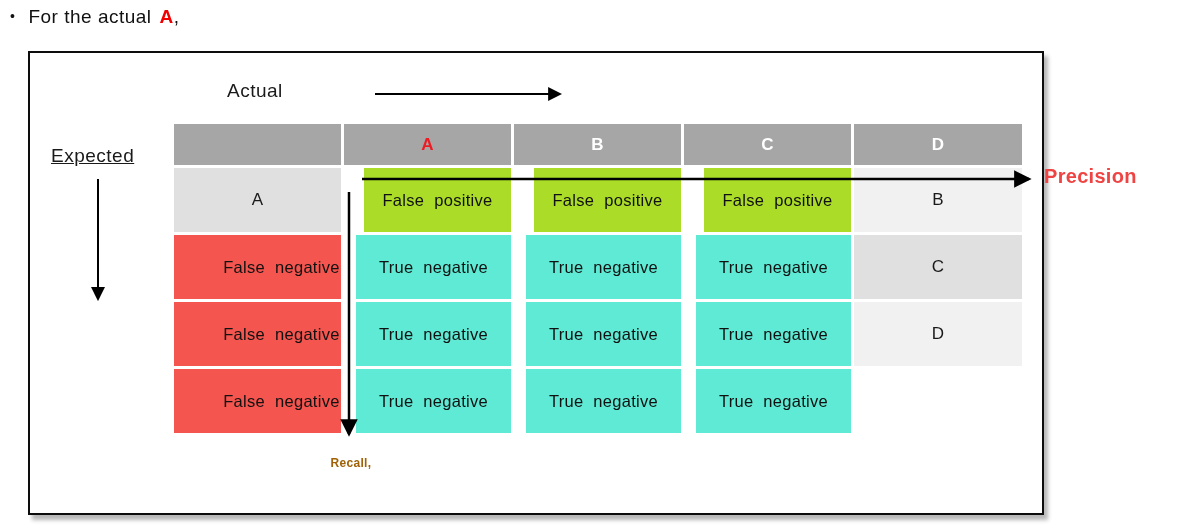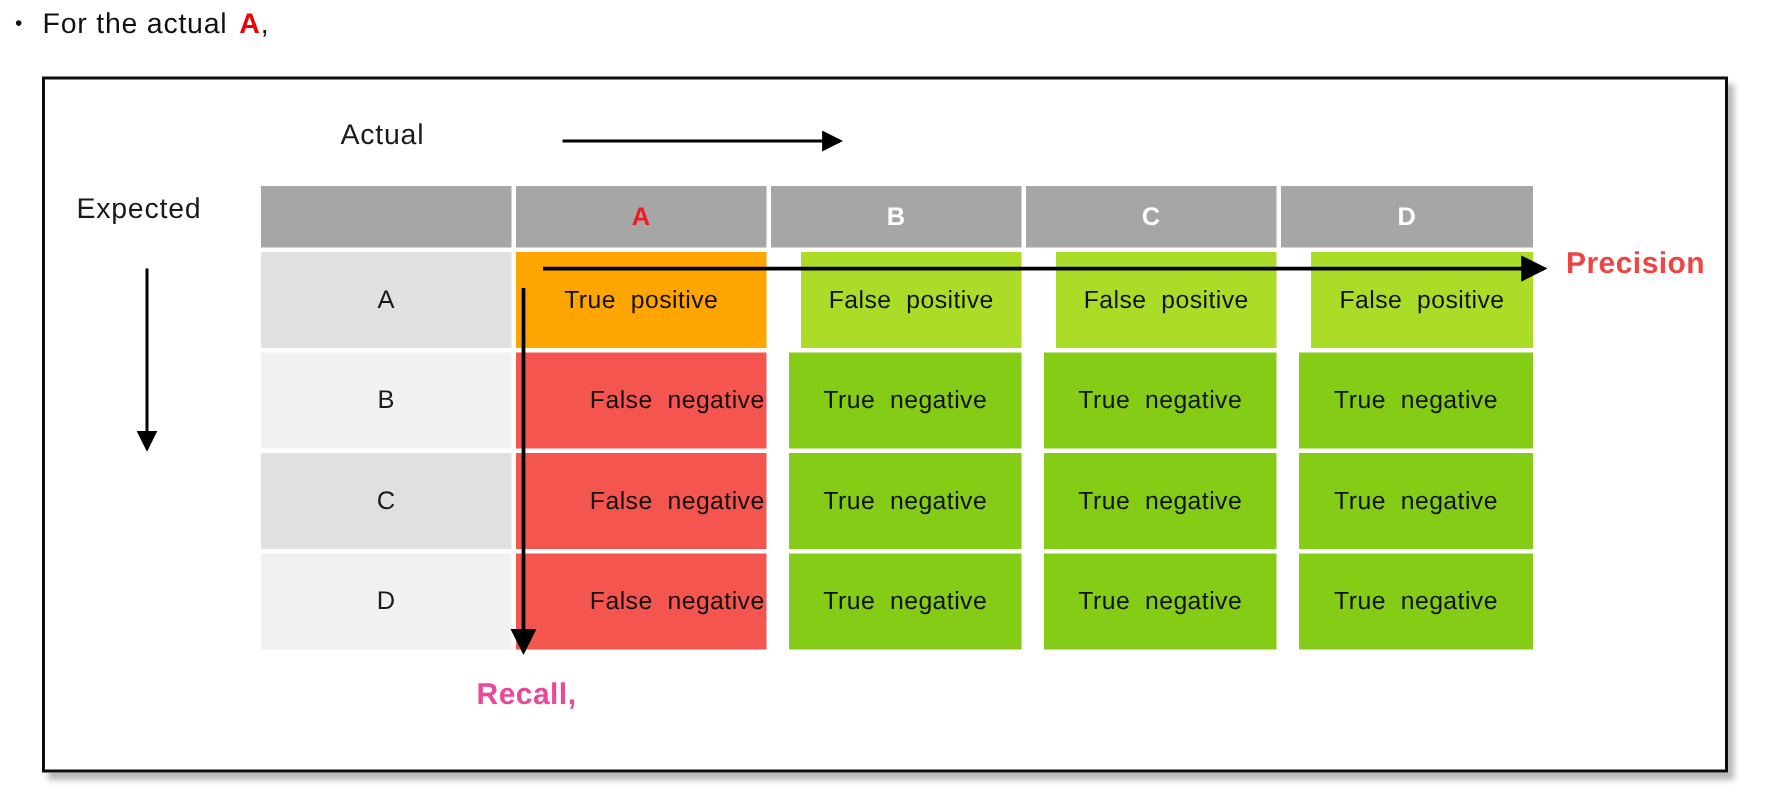--- a/index.html
+++ b/index.html
@@ -8,28 +8,28 @@
 
   .page { position: relative; width: 1179px; height: 528px; }
 
   
   .title { position: absolute; left: 10px; top: 6px; font-size: 19px; letter-spacing: 0.5px; white-space: nowrap; }
   .title .bullet { font-size: 14px; vertical-align: 2px; margin-right: 13px; }
   .title .hl { color: #f00000; font-weight: bold; margin-left: 8px; }
 
   
   .panel {
-    position: absolute; left: 28px; top: 51px; width: 1124px; height: 464px;
+    position: absolute; left: 28px; top: 51px; width: 1016px; height: 464px;
     background: #ffffff; border: 2px solid #0d0d0d;
     box-shadow: 4px 5px 4px #b8b8b8;
   }
 
   .axis-label { position: absolute; font-size: 19px; letter-spacing: 0.5px; color: #1a1a1a; }
   .actual-label   { left: 197px; top: 27px; }
-  .expected-label { left: 21px;  top: 76px; }
+  .expected-label { left: 21px;  top: 92px; text-decoration: underline; }
 
   
   .matrix {
     position: absolute; left: 144px; top: 71px; width: 848px;
     display: grid;
     grid-template-columns: 167px 167px 167px 167px 168px;
     grid-template-rows: 41px 64px 64px 64px 64px;
     gap: 3px;
     background: #ffffff;
   }
@@ -38,34 +38,34 @@
     font-size: 16.5px; letter-spacing: 0.3px; word-spacing: 5px; white-space: nowrap;
   }
   .th { background: #a6a6a6; color: #ffffff; font-weight: bold; font-size: 17px; }
   .th-hl { color: #ed1c24; }
   .rh { color: #1a1a1a; font-size: 17px; }
   .row-dark  { background: #e0e0e0; }
   .row-light { background: #f1f1f1; }
   .c-orange { background: #ffa500; }
   .c-green  { background: #abdc28; margin-left: 20px; }
   .c-red    { background: #f4554f; padding-left: 48px; }
-  .c-blue   { background: #84cc16; margin-left: 12px; }
+  .c-blue   { background: #5eead4; margin-left: 12px; }
 
   
   .arrows { position: absolute; left: 0; top: 0; width: 1142px; height: 464px; pointer-events: none; }
 
   
   .precision-label {
     position: absolute; left: 1014px; top: 112px;
     font-size: 20px; font-weight: bold; letter-spacing: 0.3px; color: #ef4444;
   }
   .recall-label {
     position: absolute; left: 231px; top: 397px; width: 180px;
-    text-align: center; font-size: 20px; font-weight: bold; line-height: 27px;
-    letter-spacing: 0.3px; color: #ec4899;
+    text-align: center; font-size: 12px; font-weight: bold; line-height: 27px;
+    letter-spacing: 0.3px; color: #a16207;
   }
 </style>
 </head>
 <body>
 
 <div class="page">
 
   <div class="title">
     <span class="bullet">•</span><span>For the actual</span><span class="hl">A</span><span>,</span>
   </div>
@@ -77,21 +77,20 @@
 
     <div class="matrix">
 
       <div class="cell th"></div>
       <div class="cell th th-hl">A</div>
       <div class="cell th">B</div>
       <div class="cell th">C</div>
       <div class="cell th">D</div>
 
       <div class="cell rh row-dark">A</div>
-      <div class="cell c-orange">True positive</div>
       <div class="cell c-green">False positive</div>
       <div class="cell c-green">False positive</div>
       <div class="cell c-green">False positive</div>
 
       <div class="cell rh row-light">B</div>
       <div class="cell c-red">False negative</div>
       <div class="cell c-blue">True negative</div>
       <div class="cell c-blue">True negative</div>
       <div class="cell c-blue">True negative</div>
 

